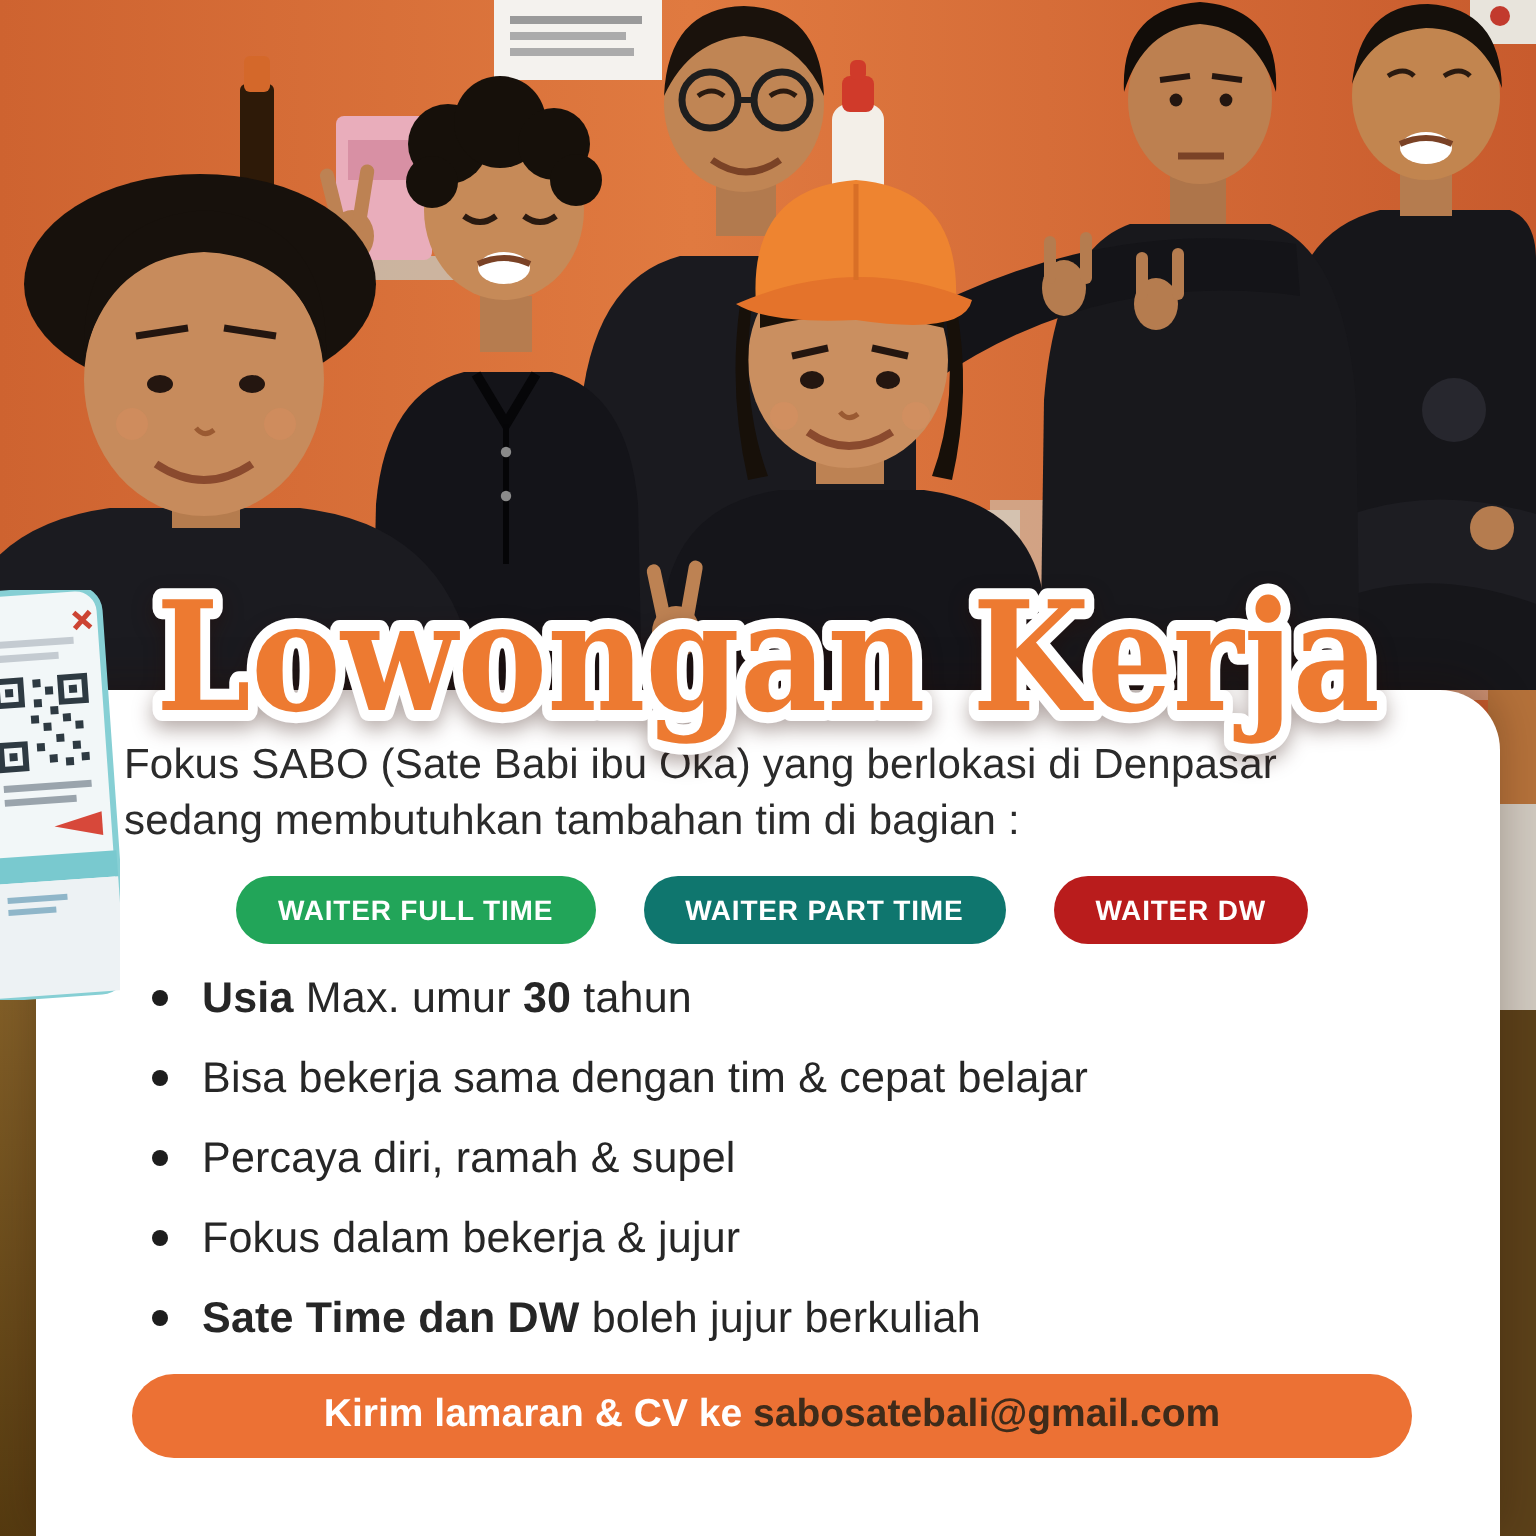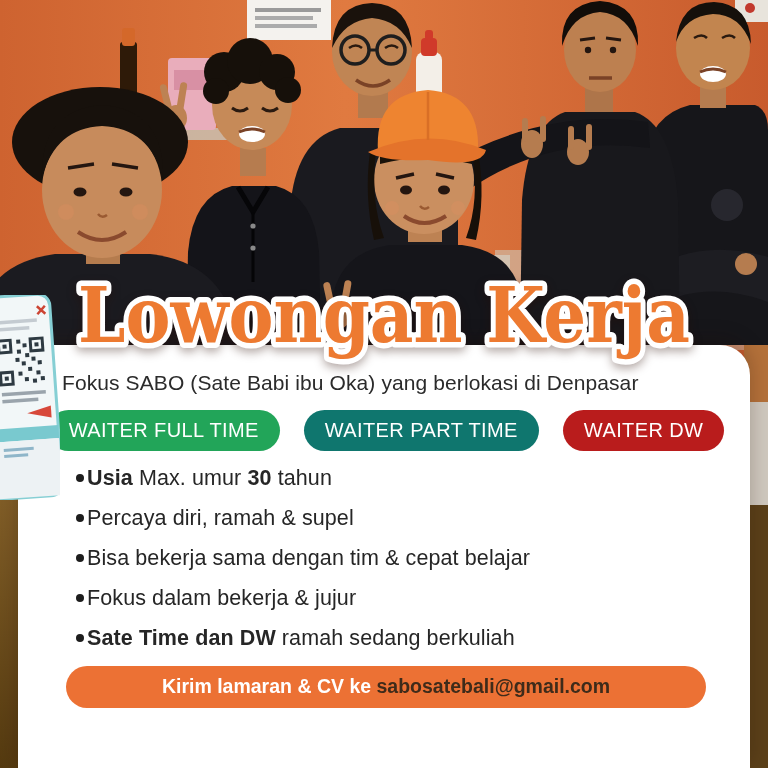--- a/index.html
+++ b/index.html
@@ -4,32 +4,32 @@
 <style>
   html,body{margin:0;padding:0;background:#e8e8e8;}
   .poster{position:relative;width:768px;height:768px;overflow:hidden;background:#fff;
           font-family:"Liberation Sans",sans-serif;}
   .photo-bg{position:absolute;top:0;left:0;z-index:1;}
   .card{position:absolute;left:18px;right:18px;top:345px;bottom:0;background:#fff;
         border-radius:30px 30px 0 0;z-index:2;box-shadow:0 -5px 20px rgba(30,10,0,.25);}
   .card-inner{padding:24px 40px 0 44px;}
   .intro{font-size:21px;line-height:1.33;color:#2b2b2b;margin:0;letter-spacing:.1px;}
   .positions{display:flex;justify-content:center;gap:24px;margin-top:13px;}
-  .pill{color:#fff;font-weight:normal;font-size:20px;letter-spacing:.4px;
+  .pill{color:#fff;font-weight:bold;font-size:14px;letter-spacing:.4px;
         padding:9px 21px;border-radius:22px;white-space:nowrap;}
   .req{list-style:none;margin:15px 0 0 0;padding:0 0 0 14px;}
-  .req li{display:flex;align-items:center;gap:3px;font-size:21.5px;color:#262626;
+  .req li{display:flex;align-items:center;gap:17px;font-size:21.5px;color:#262626;
           margin-bottom:15px;letter-spacing:.1px;}
   .dot{width:8px;height:8px;border-radius:50%;background:#1d1d1d;flex:0 0 auto;}
   .bold{font-weight:bold;}
   .banner{margin:10px 4px 0 4px;border-radius:26px;text-align:center;
           padding:8px 26px;font-size:19.5px;line-height:1.33;color:#fff;font-weight:bold;}
   .banner p{margin:0;}
   .banner .dark{color:#3e2b1a;}
-  .title-band{position:absolute;left:0;top:256px;width:656px;z-index:5;pointer-events:none;
+  .title-band{position:absolute;left:0;top:269px;width:656px;z-index:5;pointer-events:none;
               filter:drop-shadow(0 4px 5px rgba(40,10,0,.35));}
   .phone-layer{position:absolute;left:0;top:295px;z-index:4;}
 </style>
 </head>
 <body>
 
 <div class="poster">
 
   <svg class="photo-bg" width="768" height="768" viewBox="0 0 768 768" aria-hidden="true">
     <defs>
@@ -171,48 +171,48 @@
 
     <rect x="0" y="466" width="20" height="302" fill="url(#stripL)"></rect>
     <rect x="744" y="345" width="24" height="62" fill="#B4713A"></rect>
     <rect x="744" y="402" width="24" height="108" fill="#CFC8BE"></rect>
     <rect x="744" y="505" width="24" height="263" fill="#5B4019"></rect>
   </svg>
 
   <div class="card">
     <div class="card-inner">
       <p class="intro"><span>Fokus SABO (Sate Babi ibu Oka) yang berlokasi di Denpasar</span><br>
-         </p>
+         <span>sedang membutuhkan tambahan tim di bagian :</span></p>
 
       <div class="positions" id="positions-row">
           <span class="pill" style="background: rgb(34, 165, 89);">WAITER FULL TIME</span>
           <span class="pill" style="background: #0f766e;">WAITER PART TIME</span>
           <span class="pill" style="background: #b91c1c;">WAITER DW</span>
         </div>
 
       <ul class="req" id="req-list">
           <li>
             <span class="dot"></span>
             <span><span class="bold">Usia</span><span> Max. umur </span><span class="bold">30</span><span> tahun</span></span>
           </li>
           <li>
             <span class="dot"></span>
+            <span><span>Bisa bekerja sama dengan tim &amp; cepat belajar</span></span>
+          </li>
+          <li>
+            <span class="dot"></span>
             <span><span>Percaya diri, ramah &amp; supel</span></span>
           </li>
           <li>
             <span class="dot"></span>
-            <span><span>Bisa bekerja sama dengan tim &amp; cepat belajar</span></span>
-          </li>
-          <li>
-            <span class="dot"></span>
             <span><span>Fokus dalam bekerja &amp; jujur</span></span>
           </li>
           <li>
             <span class="dot"></span>
-            <span><span class="bold">Sate Time dan DW</span><span> ramah sedang berkuliah</span></span>
+            <span><span class="bold">Sate Time dan DW</span><span> boleh jujur berkuliah</span></span>
           </li>
         </ul>
 
       <div class="banner" id="contact-banner" style="background: rgb(236, 113, 52);">
         <p id="contact-line1"><span>Kirim lamaran &amp; CV ke </span><span class="dark">sabosatebali@gmail.com</span></p>
       </div>
 
     </div>
   </div>
 

